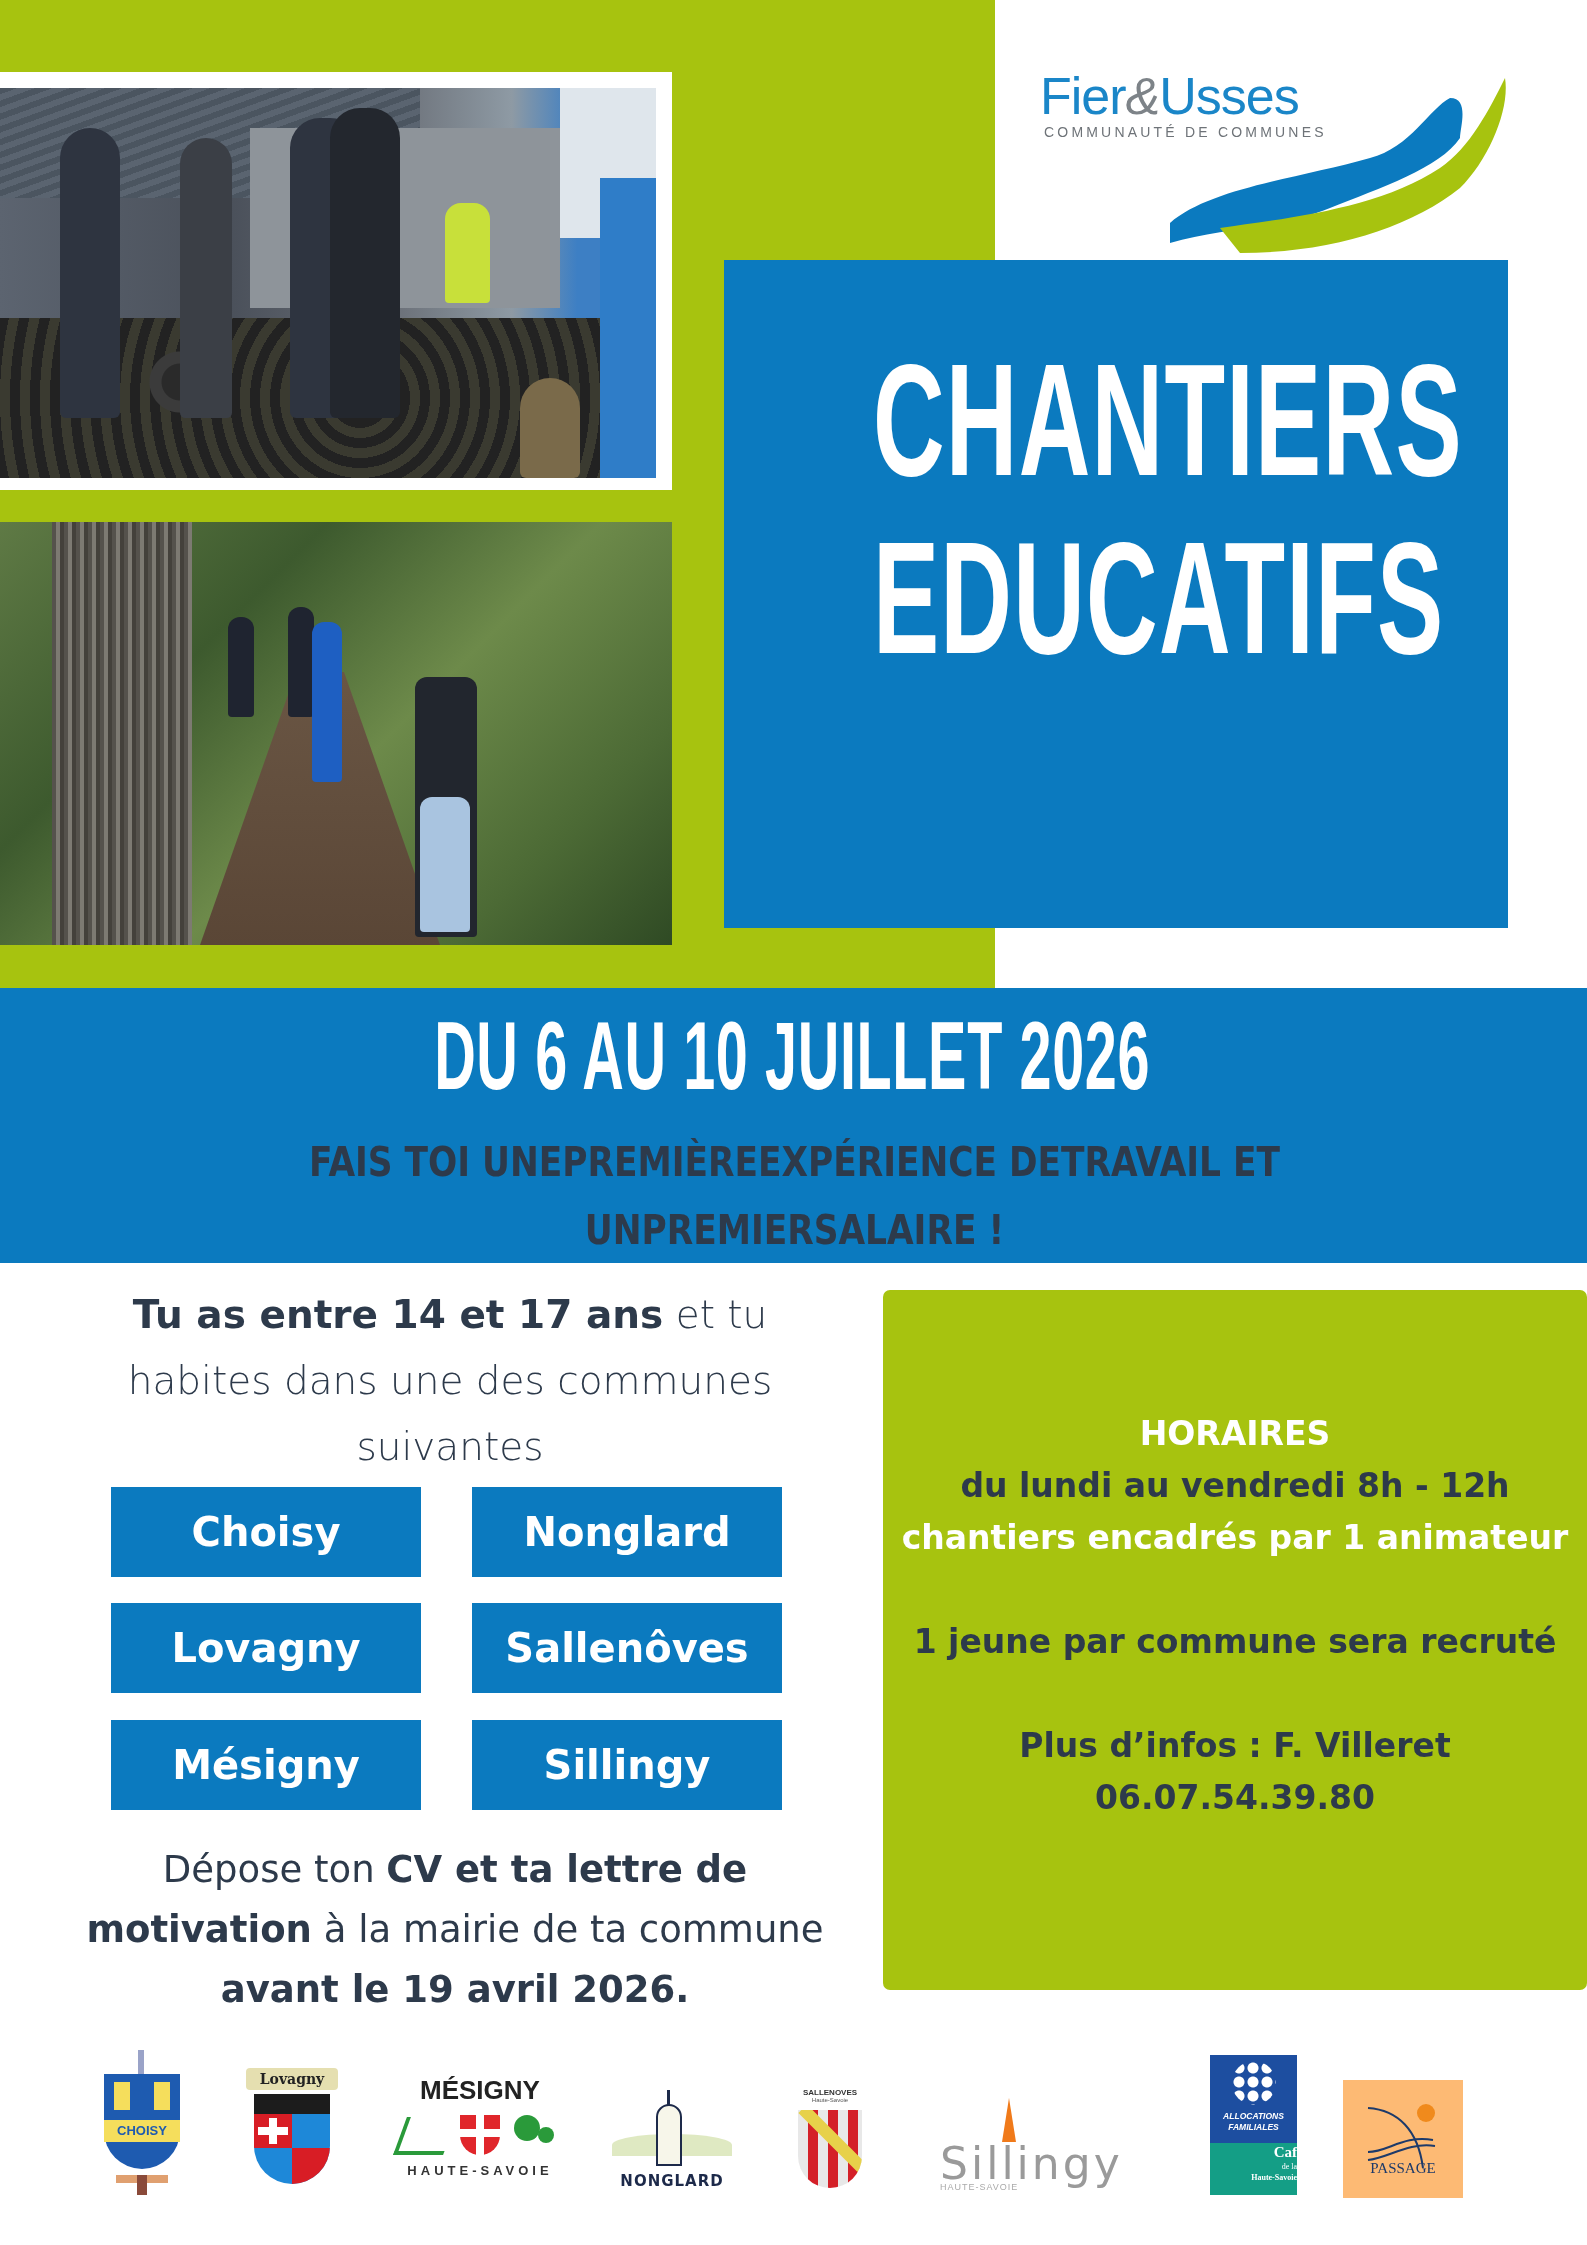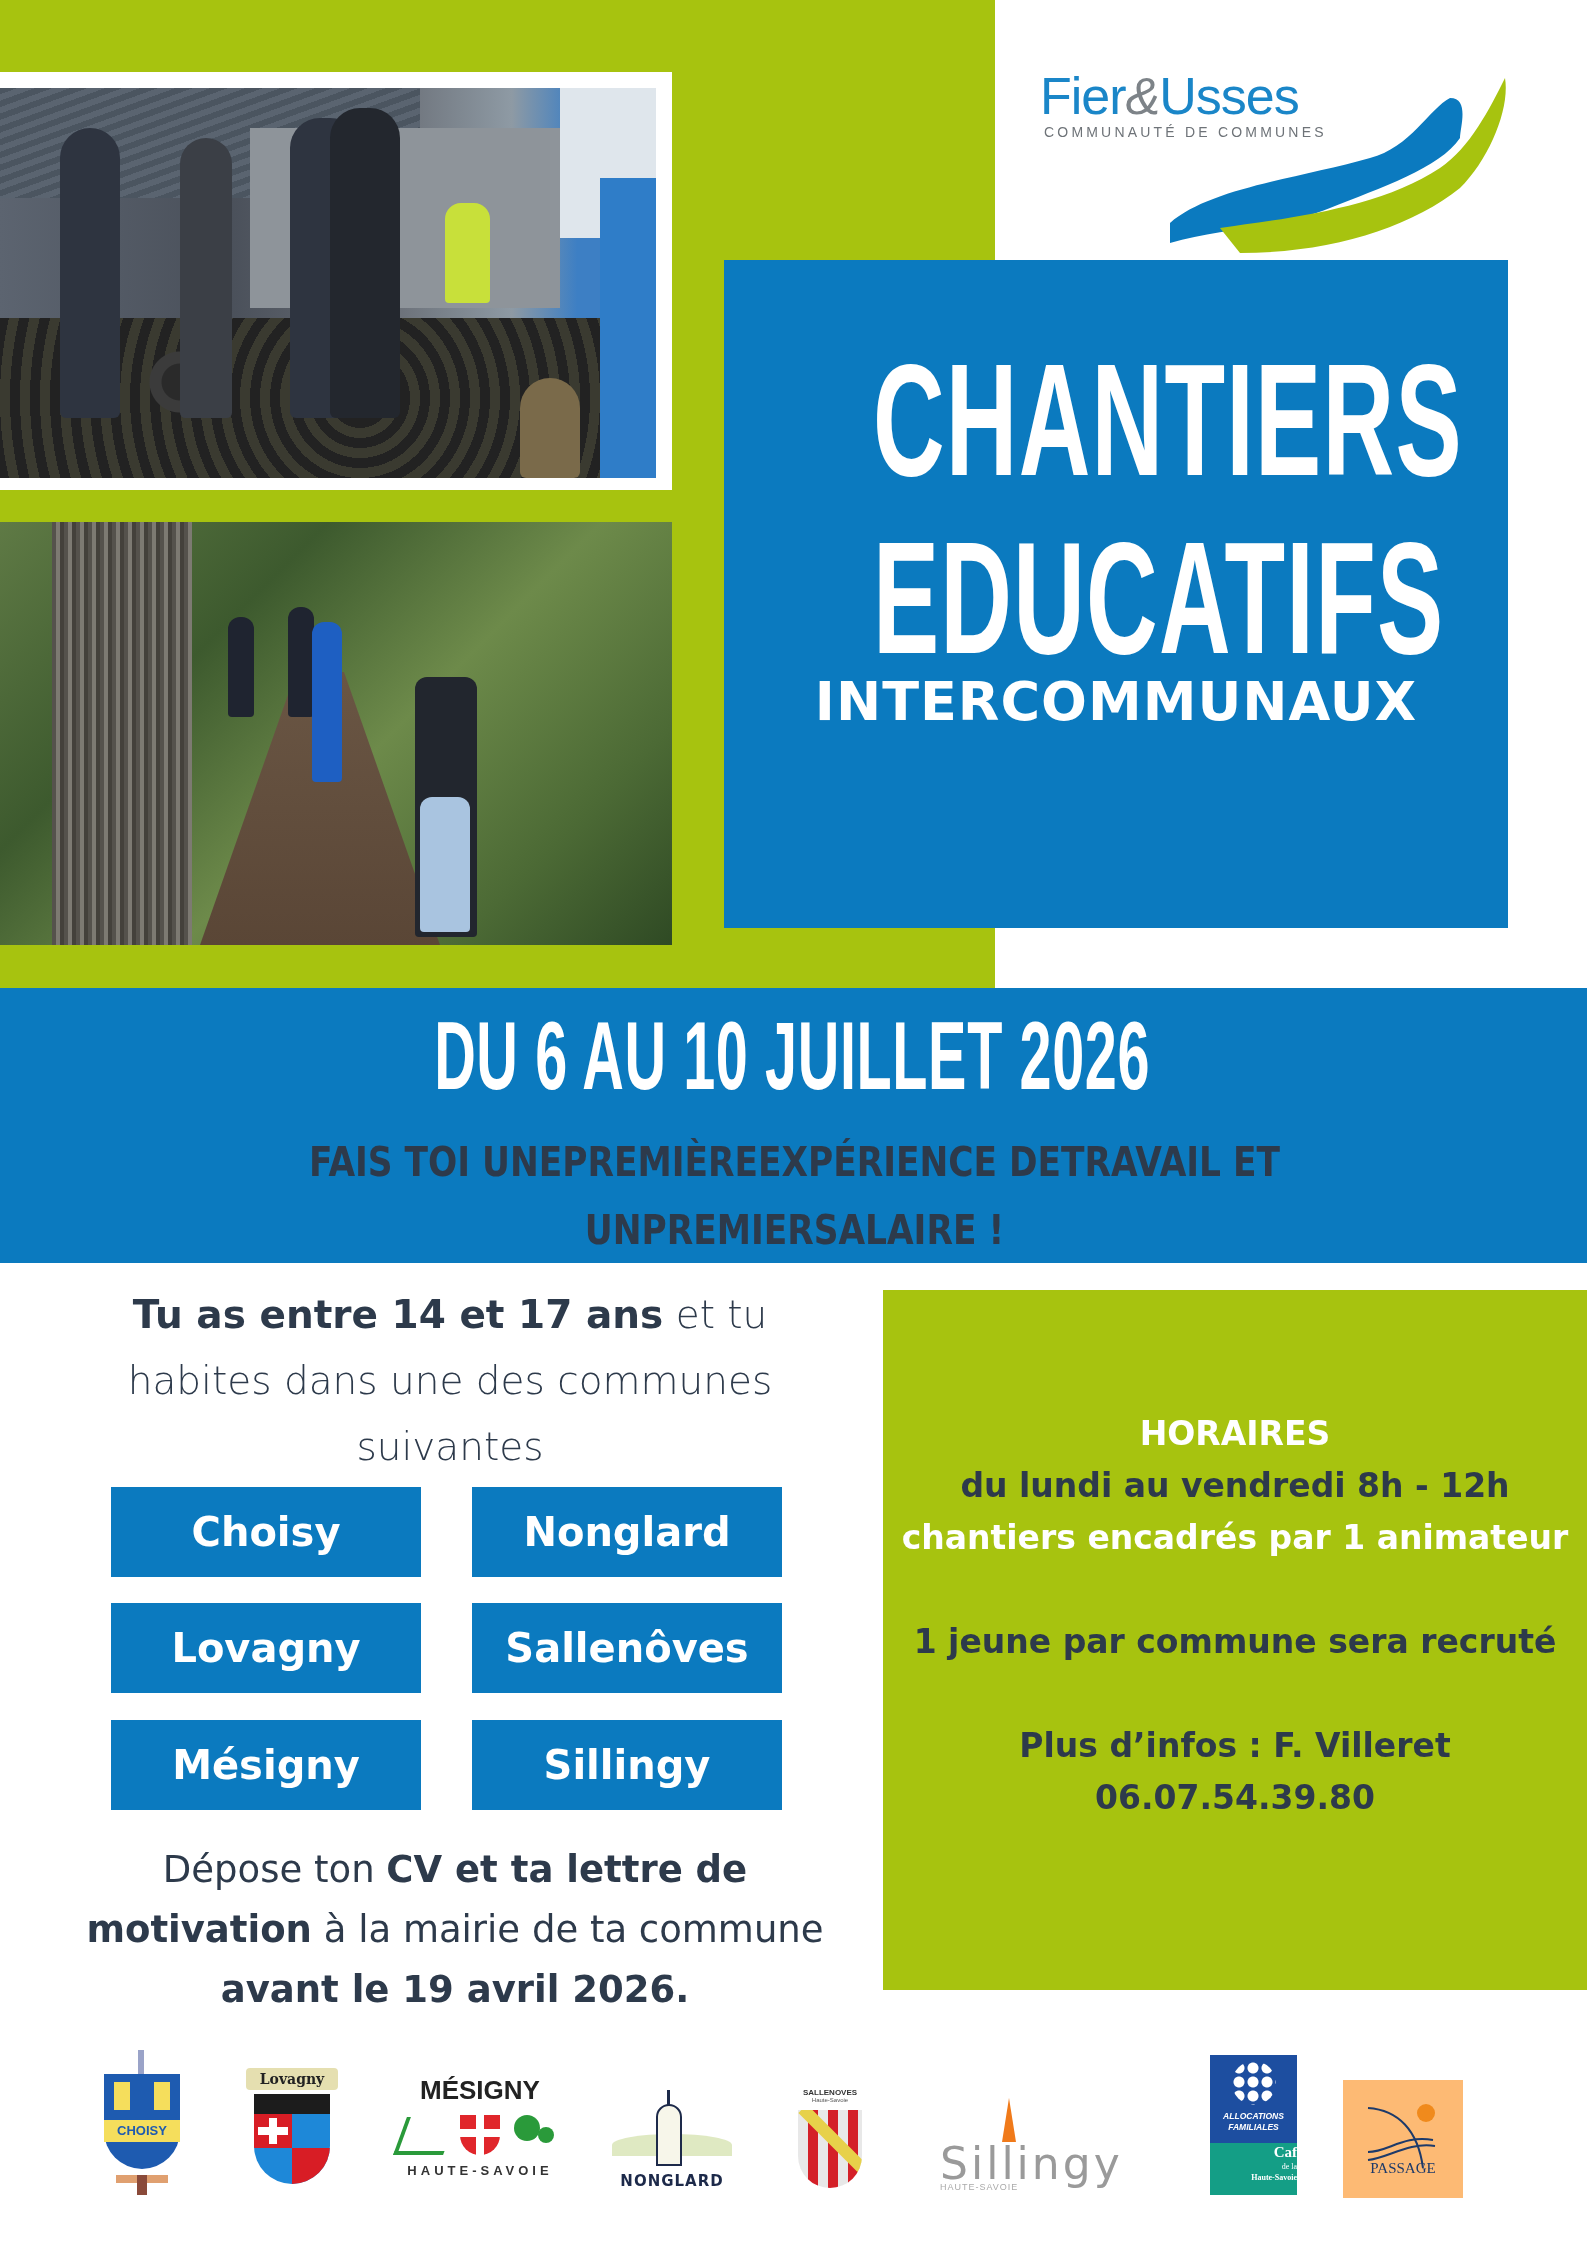--- a/index.html
+++ b/index.html
@@ -65,21 +65,21 @@
     .intro b { font-weight: 700; }
 
     .commune { position:absolute; width: 310px; height: 90px; background: #0b7abf; color:#ffffff;
       font-family: "DejaVu Sans", sans-serif; font-weight: 700; font-size: 40px;
       display:flex; align-items:center; justify-content:center; }
 
     .cta { left: 30px; top: 1840px; width: 850px; text-align: center; font-family: "DejaVu Sans", sans-serif; font-size: 37px; line-height: 60px; color: #2d3a4b; }
     .cta b { font-weight: 700; }
 
     
-    .horaires { left: 883px; top: 1290px; width: 704px; height: 700px; background: #a7c30f; }
+    .horaires { left: 883px; top: 1290px; width: 704px; height: 700px; background: #a7c30f; border-radius: 7px; }
     .h-lines { position:absolute; left: 0; top: 118px; width: 704px; text-align: center; font-family: "DejaVu Sans", sans-serif; font-weight: 700; font-size: 33px; line-height: 52px; }
     .h-white { color: #ffffff; }
     .h-dark { color: #2d3a4b; }
     .h-gap { height: 52px; }
 
     
     .flogo { position:absolute; }
   </style>
 </head>
 <body>
@@ -116,21 +116,20 @@
     <path d="M40 155 C 80 120, 170 110, 240 90 C 280 80, 300 40, 320 30 C 340 30, 330 60, 330 70 C 310 100, 250 120, 200 140 C 150 160, 90 160, 40 175 Z" fill="#0b7abf"></path>
     <path d="M90 160 C 160 150, 250 140, 310 100 C 340 80, 360 40, 375 10 C 380 40, 360 90, 330 120 C 280 160, 200 185, 110 185 Z" fill="#a7c30f"></path>
   </svg>
   <div class="logo-title"><span>Fier</span><span class="amp">&amp;</span><span>Usses</span></div>
   <div class="logo-sub">COMMUNAUTÉ DE COMMUNES</div>
 </div>
 
 <div class="abs title-box">
   <div class="title-big title-l1">CHANTIERS</div>
   <div class="title-big title-l2">EDUCATIFS</div>
-  <div class="title-sub">INTERCOMMUNAUX</div>
 </div>
 
 <div class="abs date-band">
   <div class="date-text">DU 6 AU 10 JUILLET 2026</div>
   <div class="tagline">
     <div>FAIS TOI UNEPREMIÈREEXPÉRIENCE DETRAVAIL ET</div>
     <div>UNPREMIERSALAIRE !</div>
   </div>
 </div>
 

